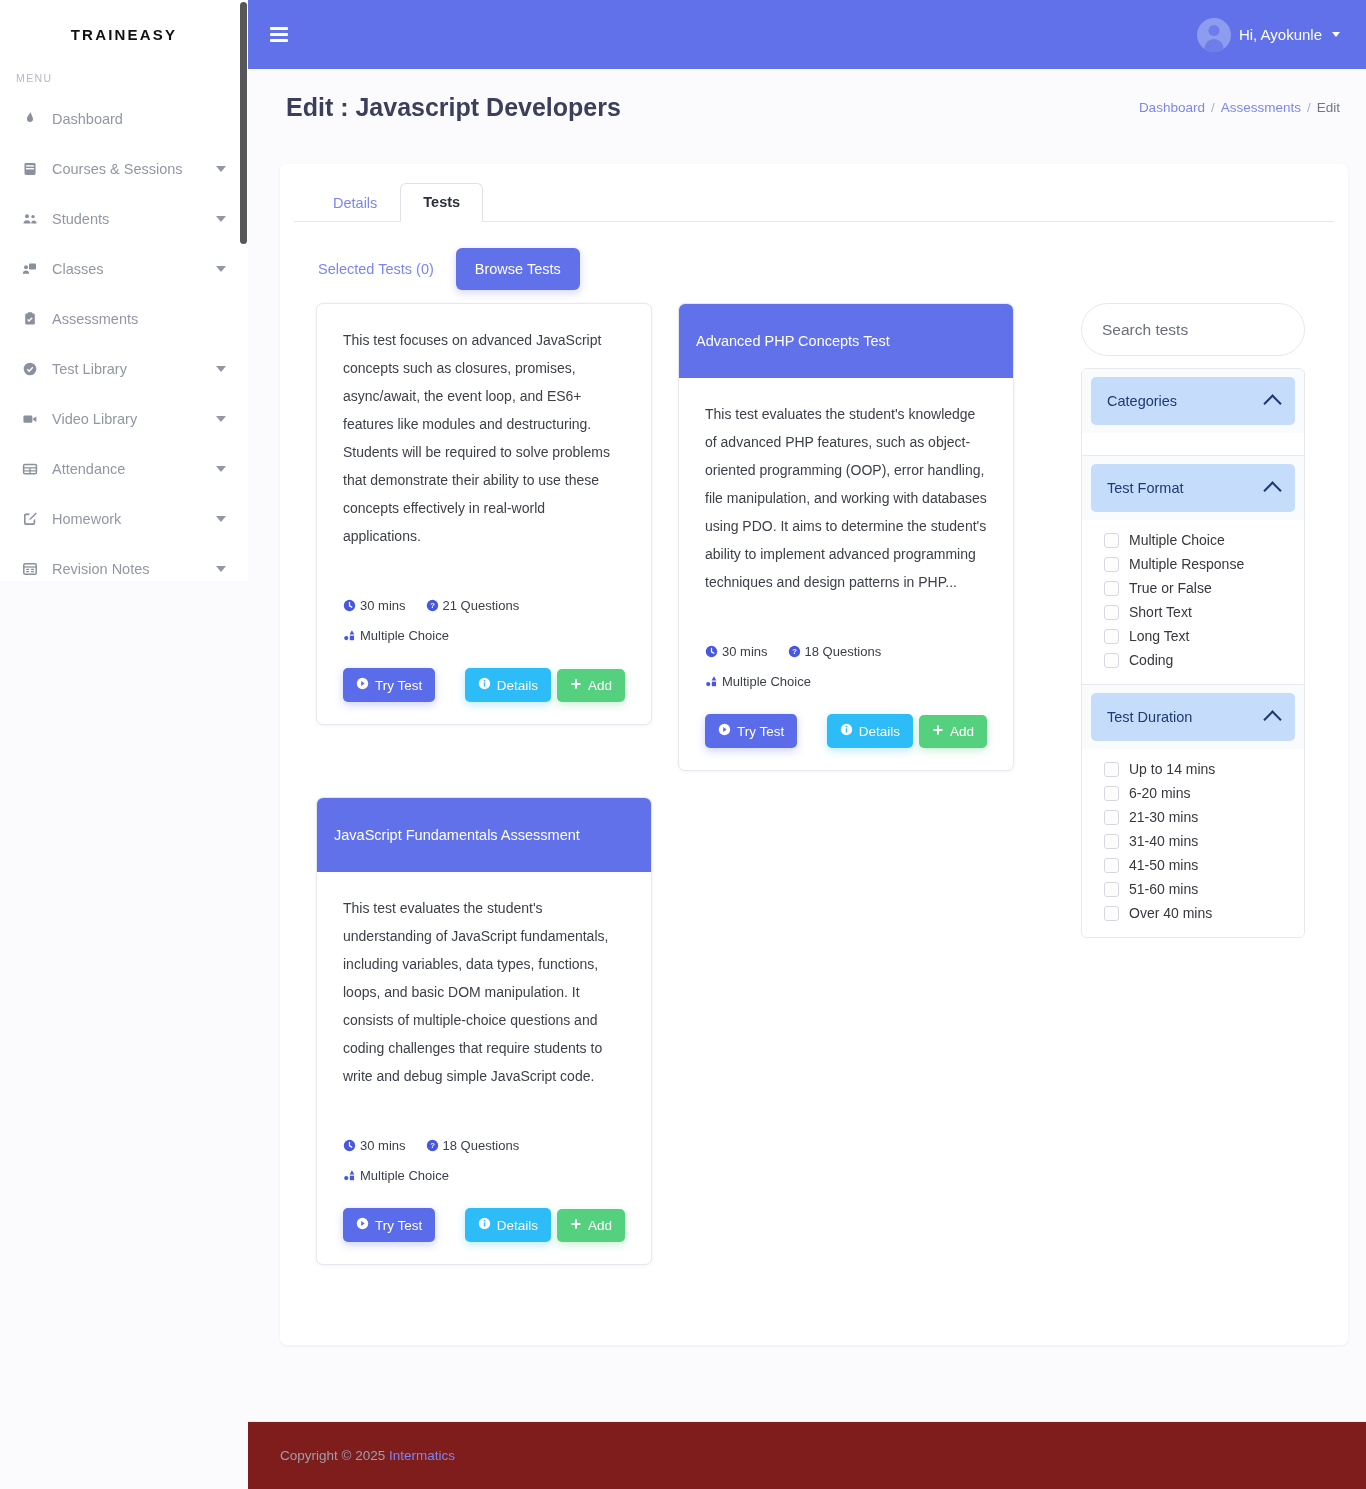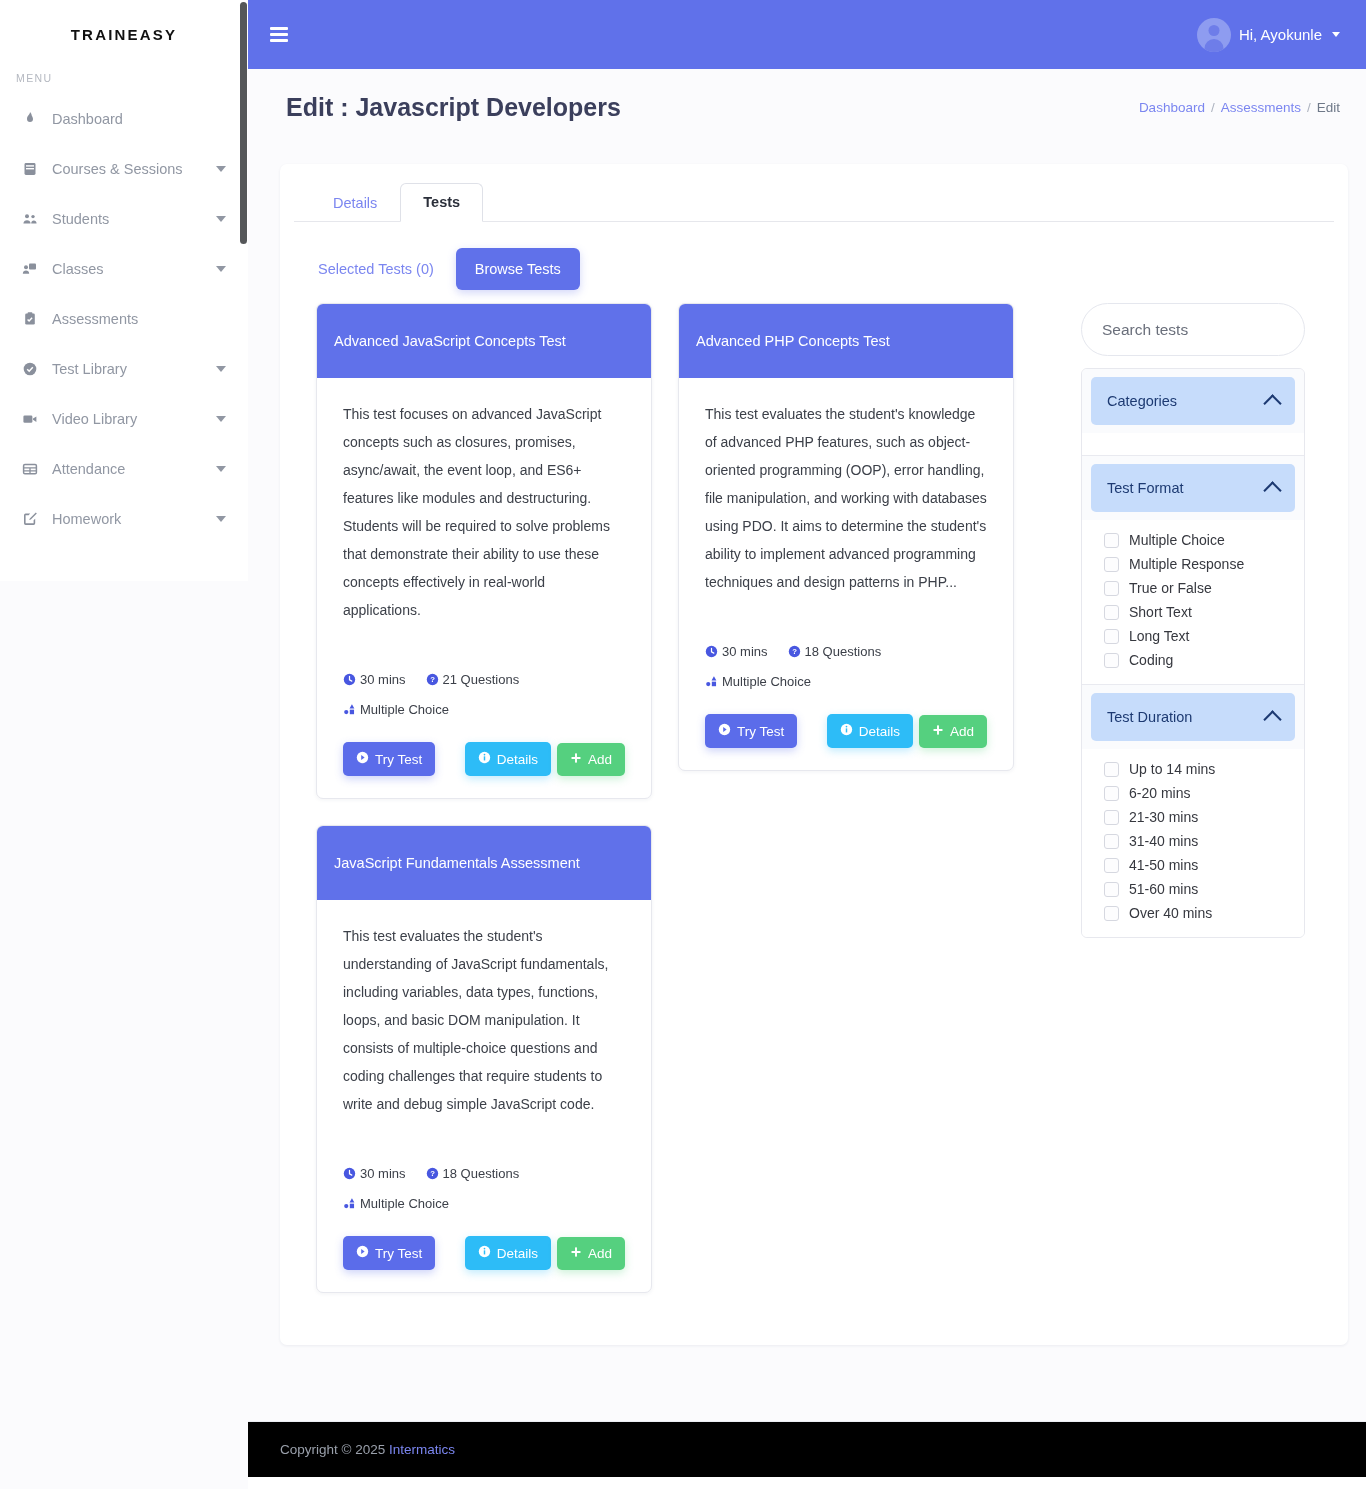--- a/index.html
+++ b/index.html
@@ -252,22 +252,22 @@
   }
   .checkbox {
     width: 15px; height: 15px; flex: 0 0 15px;
     border: 1px solid #d6d8e0; border-radius: 3px;
     background: #fdfdfe; margin-right: 10px;
   }
 
   
   #footer {
     position: absolute; left: 248px; top: 1421px;
-    width: 1118px; height: 56px;
-    background: #000000;
+    width: 1118px; height: 68px;
+    background: #7f1d1d;
     border-top: 1px solid #eceef4;
     display: flex; align-items: center;
     padding-left: 32px;
     font-size: 13.5px; color: #9aa0ab;
   }
   #footer a { color: #7b86f0; text-decoration: none; }
   #page-bg-fill {
     position: absolute; left: 0; top: 581px;
     width: 248px; height: 908px;
     background: #fbfbfd;
@@ -363,20 +363,31 @@
         <span class="nav-caret"></span>
       </div>
       <div class="nav-item">
         <span class="nav-ico">
           <svg width="16" height="16" viewBox="0 0 16 16" fill="#8a909c">
             <path d="M2 4.2a1.6 1.6 0 0 1 1.6-1.6h4.6L6.6 4.2H3.6v8h8V9.3l1.6-1.6v4.6a1.6 1.6 0 0 1-1.6 1.6H3.6A1.6 1.6 0 0 1 2 12.3z"></path>
             <path d="M13.8 1.4l1 1-6 6-1.6.6.6-1.6z"></path>
           </svg>
         </span>
         <span class="nav-txt">Homework</span>
+        <span class="nav-caret"></span>
+      </div>
+      <div class="nav-item">
+        <span class="nav-ico">
+          <svg width="16" height="16" viewBox="0 0 16 16" fill="#8a909c">
+            <rect x="1.8" y="2.8" width="12.4" height="10.4" rx="1.3" fill="none" stroke="#8a909c" stroke-width="1.5"></rect>
+            <path d="M1.8 6h12.4" stroke="#8a909c" stroke-width="1.3"></path>
+            <path d="M4.2 8.4h3M4.2 10.6h3M9 8.4h3M9 10.6h3" stroke="#8a909c" stroke-width="1.3"></path>
+          </svg>
+        </span>
+        <span class="nav-txt">Revision Notes</span>
         <span class="nav-caret"></span>
       </div>
     </div>
 </div>
 <div id="sidebar-scrollbar"></div>
 <div id="page-bg-fill"></div>
 
 <div id="topbar">
   <div id="hamburger">
     <span></span>
@@ -406,21 +417,20 @@
 
     <div id="subtoggle">
       <span id="selected-tests-link">Selected Tests (0)</span>
       <button id="browse-tests-btn">Browse Tests</button>
     </div>
 
     <div id="browse-area">
       <div id="cards-col">
         <div id="cards-grid">
             <div class="test-card">
-              <div class="test-card-head">Advanced JavaScript Concepts Test</div>
               <div class="test-card-body">
                 <p class="test-desc">This test focuses on advanced JavaScript concepts such as closures, promises, async/await, the event loop, and ES6+ features like modules and destructuring. Students will be required to solve problems that demonstrate their ability to use these concepts effectively in real-world applications.</p>
                 <div class="meta-row"><span class="meta-item"><span class="meta-ico"><svg width="13" height="13" viewBox="0 0 16 16" fill="#4857e0">
                         <circle cx="8" cy="8" r="7"></circle>
                         <path d="M8 4v4.4l2.8 1.6" stroke="#fff" stroke-width="1.5" fill="none" stroke-linecap="round"></path>
                       </svg></span><span>30 mins</span></span><span class="meta-item"><span class="meta-ico"><svg width="13" height="13" viewBox="0 0 16 16" fill="#4857e0">
                         <circle cx="8" cy="8" r="7"></circle>
                         <text x="8" y="11.6" font-size="9.5" font-family="Liberation Sans, sans-serif" font-weight="700" fill="#fff" text-anchor="middle">?</text>
                       </svg></span><span>21 Questions</span></span><span class="meta-item"><span class="meta-ico"><svg width="13" height="13" viewBox="0 0 16 16" fill="#4857e0">
                         <circle cx="4" cy="11.2" r="2.6"></circle>

